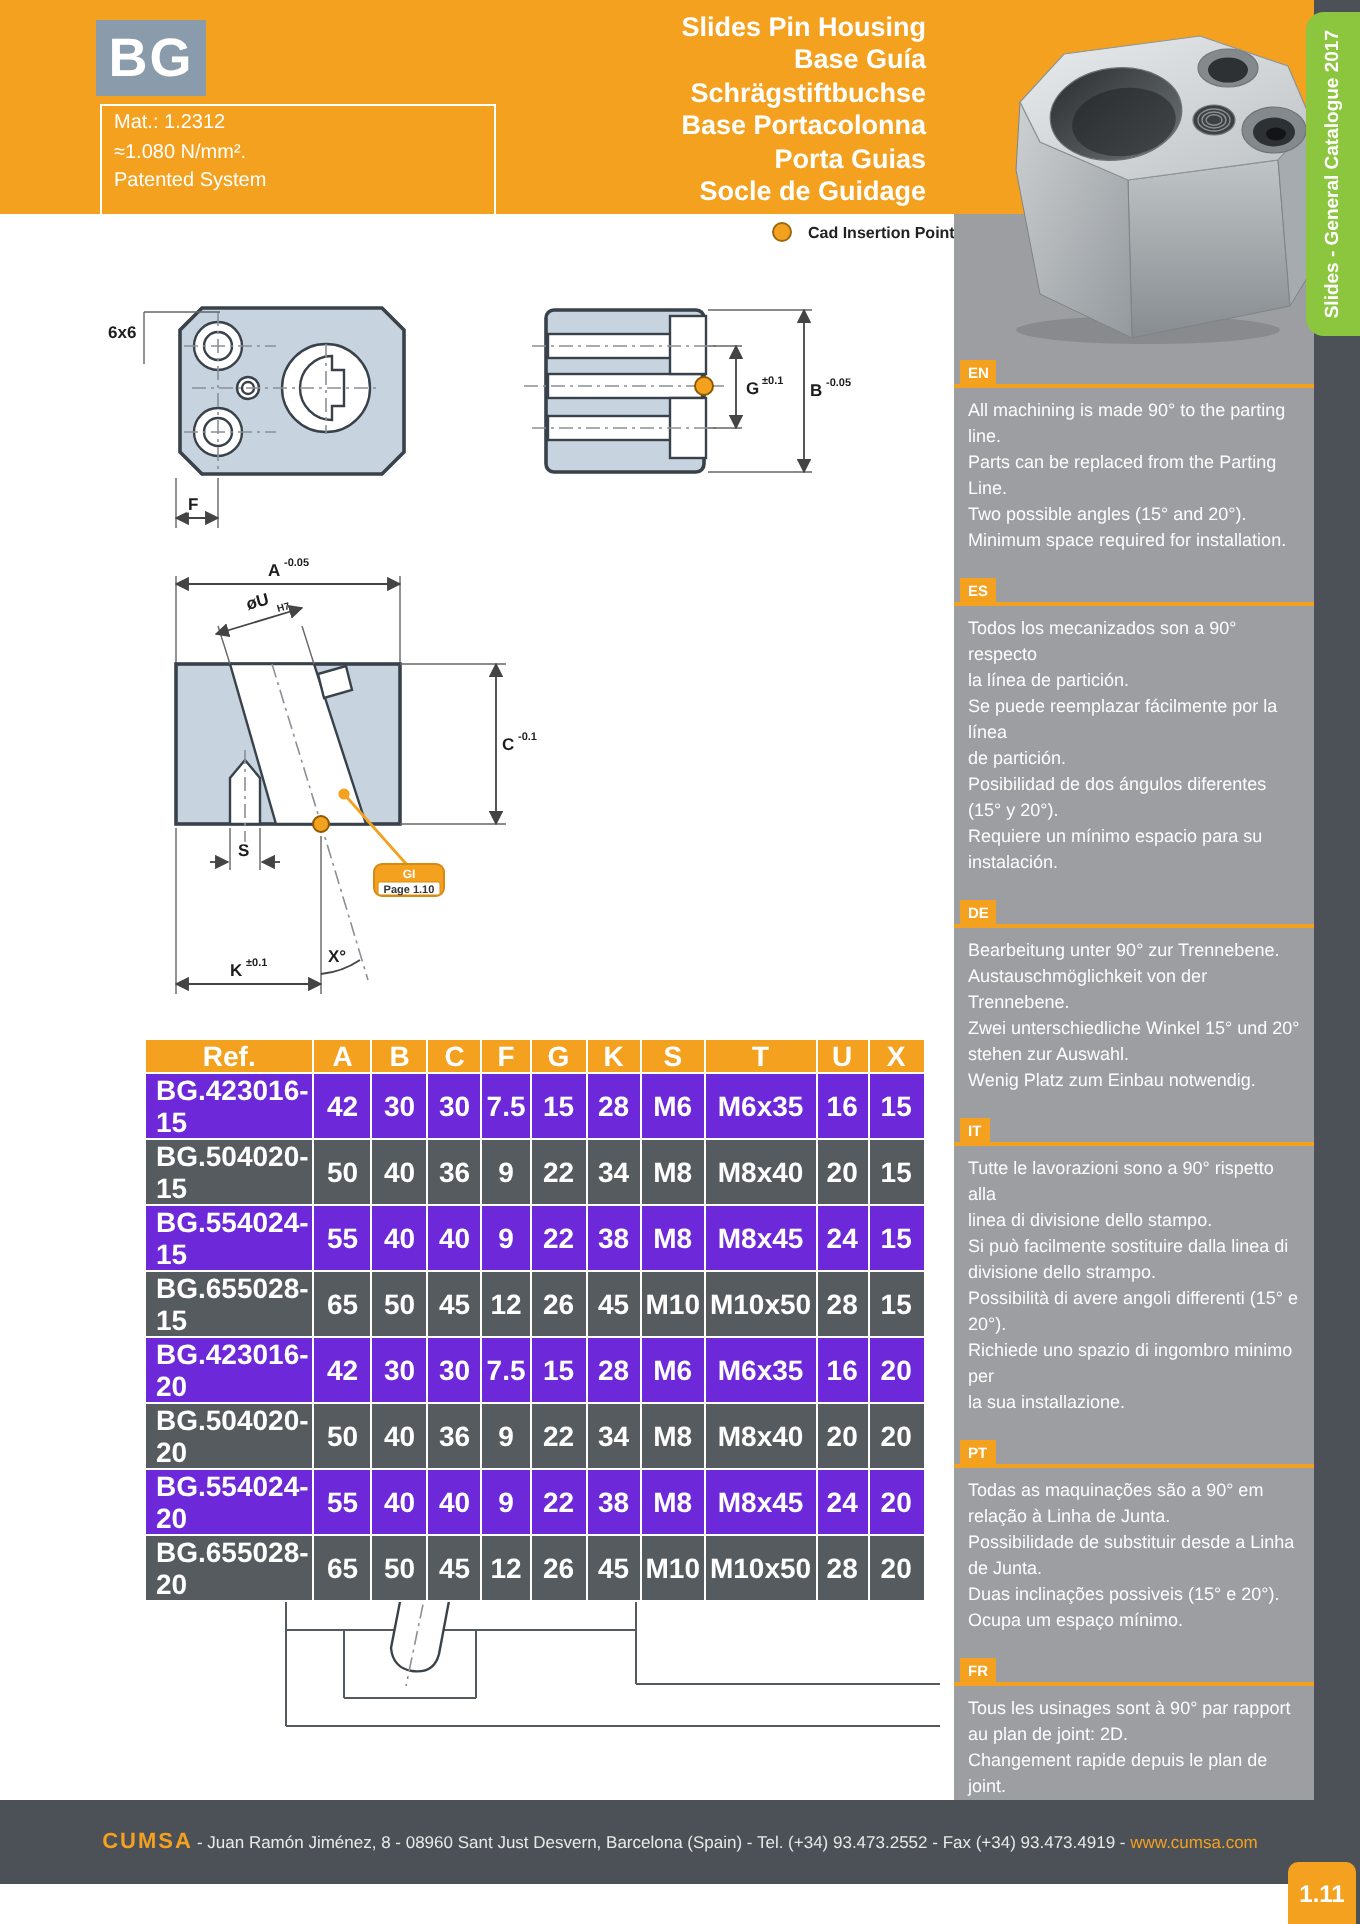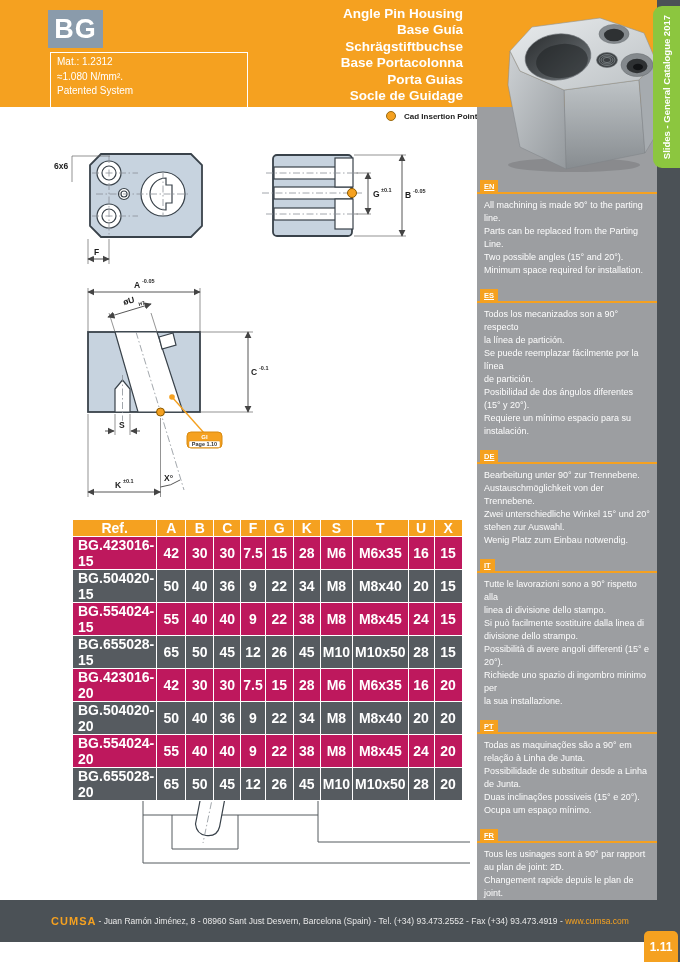--- a/index.html
+++ b/index.html
@@ -17,21 +17,21 @@
   .legend{position:absolute;left:386px;top:110px;height:12px;z-index:2;display:flex;align-items:center;gap:8px;}
   .legend-dot{width:8px;height:8px;border-radius:50%;background:#F5A120;border:1.5px solid #9a6a10;}
   .legend-label{font-size:8px;font-weight:bold;color:#222;}
   
   .lang-panel{position:absolute;left:477px;top:107px;width:180px;height:810px;background:#9C9EA1;
               border-radius:0 0 0 10px;z-index:2;overflow:hidden;}
   .lang-section{margin:0 0 11px 0;}
   .lang-section:first-child{margin-top:72px;}
   .lang-header{position:relative;height:13px;border-bottom:2px solid #F5A120;margin-bottom:3px;}
   .lang-badge{position:absolute;left:3px;bottom:0;background:#F5A120;color:#fff;
-              font-size:7.5px;font-weight:bold;padding:2px 4px 1px 4px;text-decoration:underline;}
+              font-size:7.5px;font-weight:bold;padding:2px 4px 1px 4px;}
   .lang-text{color:#fdfdfd;font-size:9px;line-height:13px;padding:2px 6px 0 7px;white-space:pre-line;}
   .right-strip{position:absolute;left:657px;top:0;width:23px;height:962px;background:#4B5156;z-index:3;}
   .green-tab{position:absolute;left:653px;top:6px;width:27px;height:162px;background:#8CC63F;
              border-radius:9px 0 0 9px;z-index:5;display:flex;align-items:center;justify-content:center;}
   .green-tab span{writing-mode:vertical-rl;transform:rotate(180deg);color:#fff;
                   font-size:9.5px;font-weight:bold;white-space:nowrap;}
   
   .photo{position:absolute;left:496px;top:13px;z-index:4;}
   
   .dwg{position:absolute;}
@@ -43,21 +43,21 @@
   .cl{stroke:#8a9097;stroke-width:0.8;stroke-dasharray:7 2.5 1.5 2.5;fill:none;}
   .thick{stroke:#111;stroke-width:3.5;fill:none;}
   .dimtxt{font:700 8.5px "Liberation Sans",sans-serif;fill:#1d1d1d;paint-order:stroke;stroke:#fff;stroke-width:2.5px;}
   .toltxt{font:700 5.5px "Liberation Sans",sans-serif;fill:#1d1d1d;paint-order:stroke;stroke:#fff;stroke-width:2px;}
   .subtxt{font:700 5px "Liberation Sans",sans-serif;fill:#1d1d1d;}
   
   .spec-table{position:absolute;left:72px;top:519px;border-collapse:collapse;z-index:2;
               font-size:14px;font-weight:bold;color:#fff;text-align:center;}
   .spec-table th{background:#F5A120;height:16px;border:1.2px solid #fff;padding:0 2px;}
   .spec-table td{height:12.8px;border:1.2px solid #fff;padding:0 2px;}
-  .spec-table tr.light td{background:#be185d;}
+  .spec-table tr.light td{background:#6d28d9;}
   .spec-table tr.dark td{background:#565B60;}
   .spec-table td.ref{text-align:left;padding-left:5px;}
   
   .footer{position:absolute;left:0;top:900px;width:680px;height:42px;background:#4B5156;z-index:4;
           display:flex;align-items:center;justify-content:center;color:#e9e9e9;font-size:8.5px;}
   .brand{color:#F5A120;font-weight:bold;font-size:11px;letter-spacing:1px;margin-right:2px;}
   .site{color:#F5A120;}
   .page-num{position:absolute;left:644px;top:931px;width:34px;height:31px;background:#F5A120;
             border-radius:5px 5px 0 0;color:#fff;font-weight:bold;font-size:12px;z-index:6;
             display:flex;align-items:center;justify-content:center;}
@@ -71,21 +71,21 @@
 <div class="page">
 
   <div class="header">
     <div class="bg-box">BG</div>
     <div class="mat-box">
       <div>Mat.: 1.2312</div>
       <div>≈1.080 N/mm².</div>
       <div>Patented System</div>
     </div>
     <div class="titles">
-        <div>Angle Pin Housing</div>
+        <div>Slides Pin Housing</div>
         <div>Base Guía</div>
         <div>Schrägstiftbuchse</div>
         <div>Base Portacolonna</div>
         <div>Porta Guias</div>
         <div>Socle de Guidage</div>
       </div>
   </div>
 
   <div class="legend">
     <span class="legend-dot"></span>

